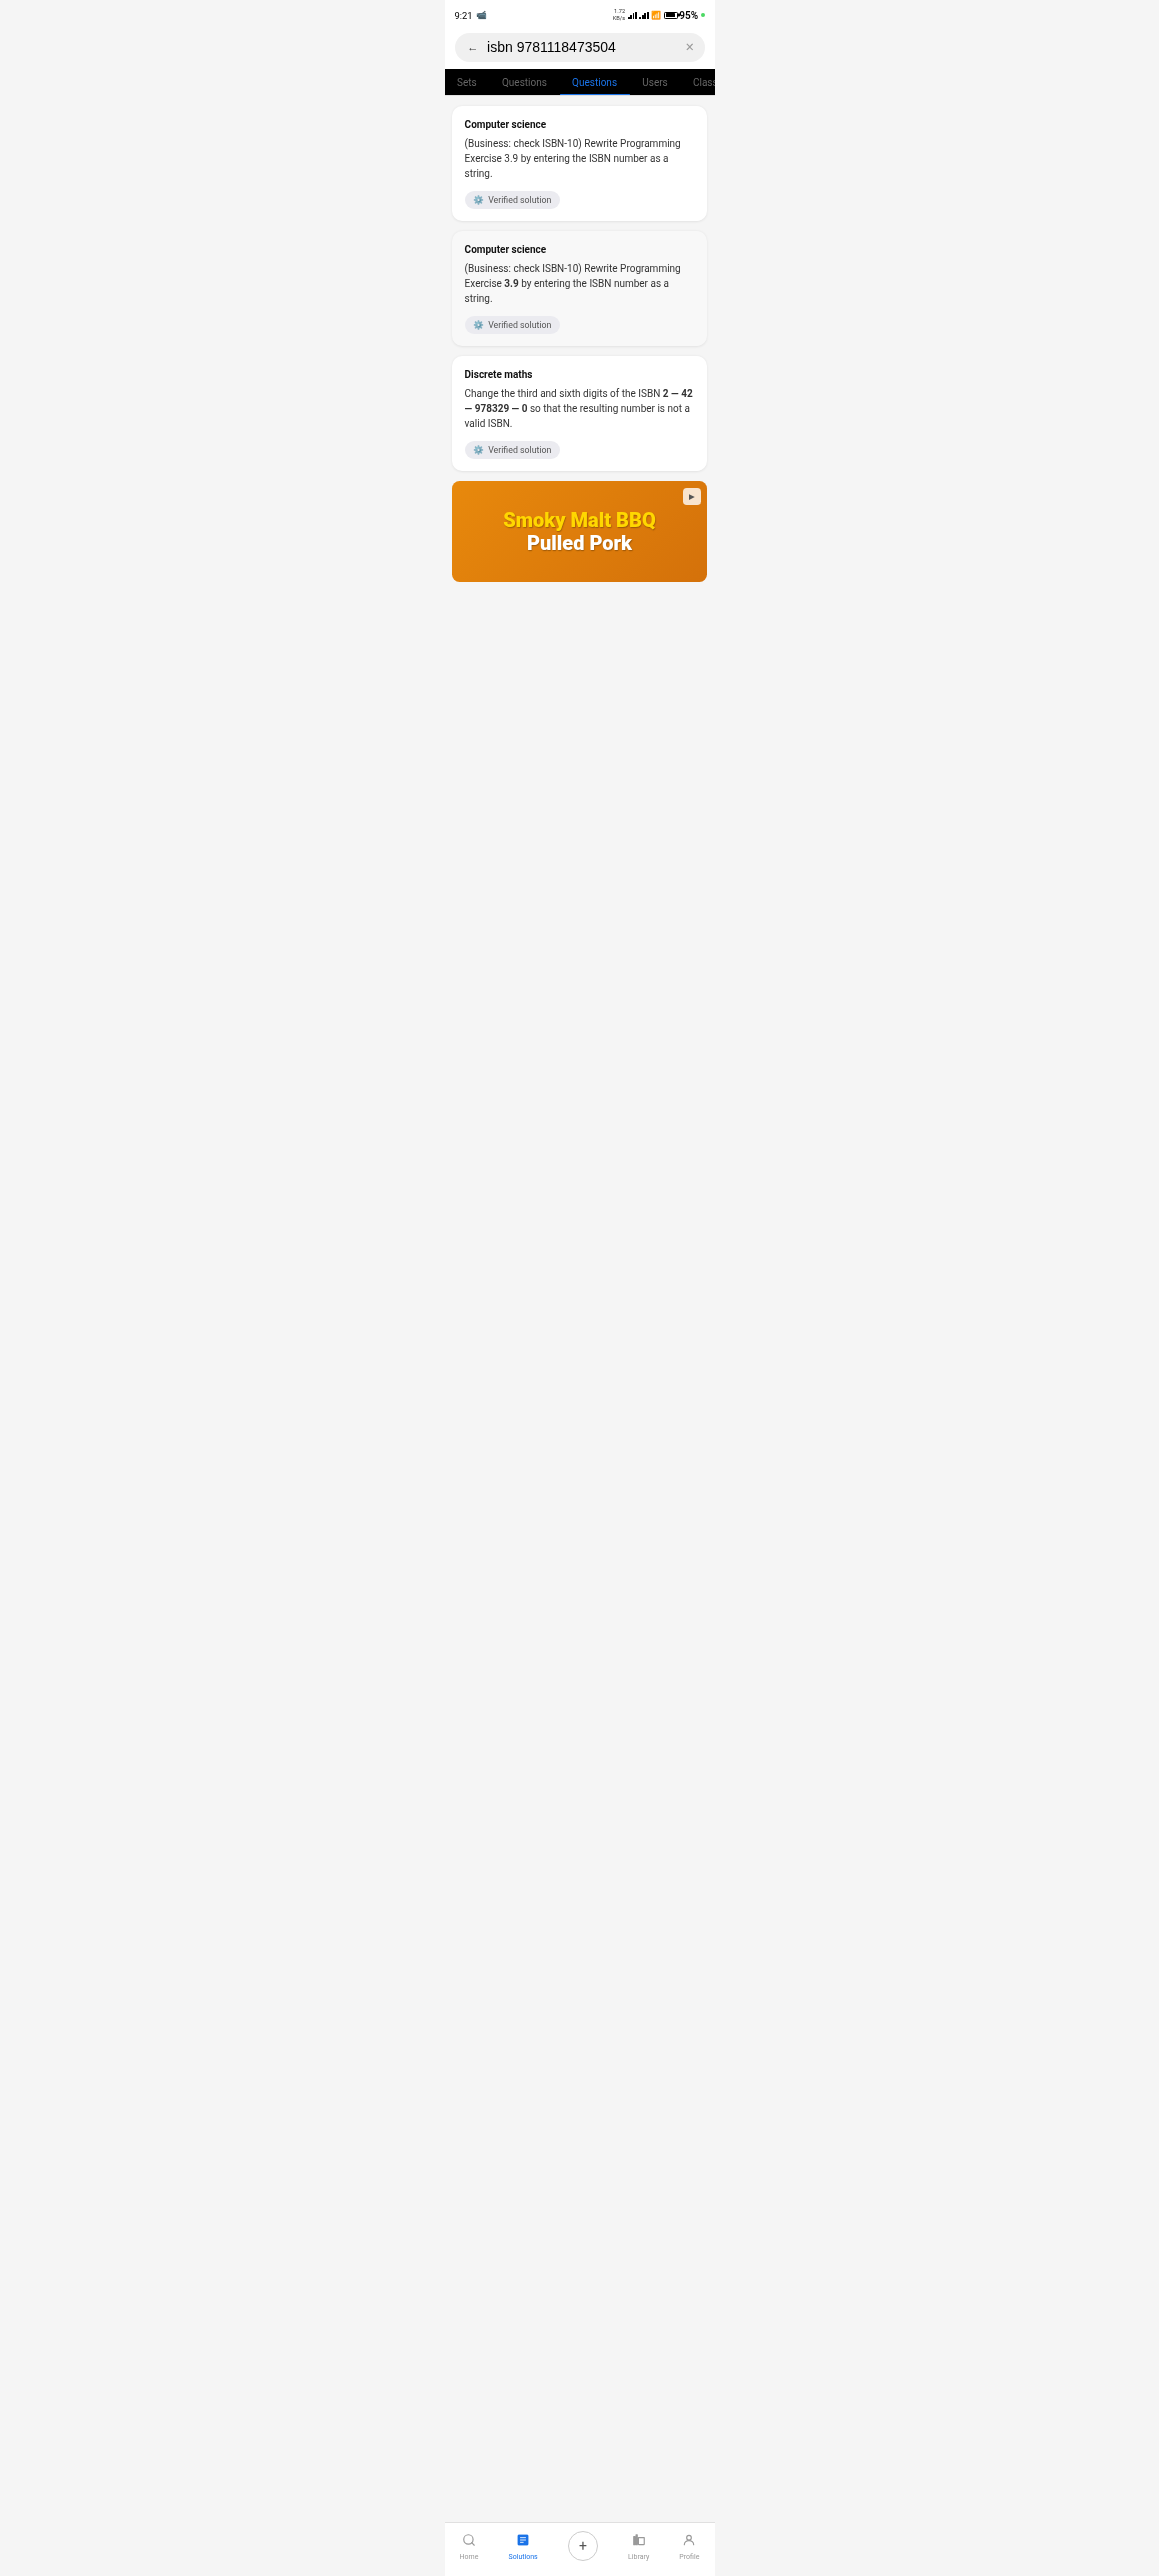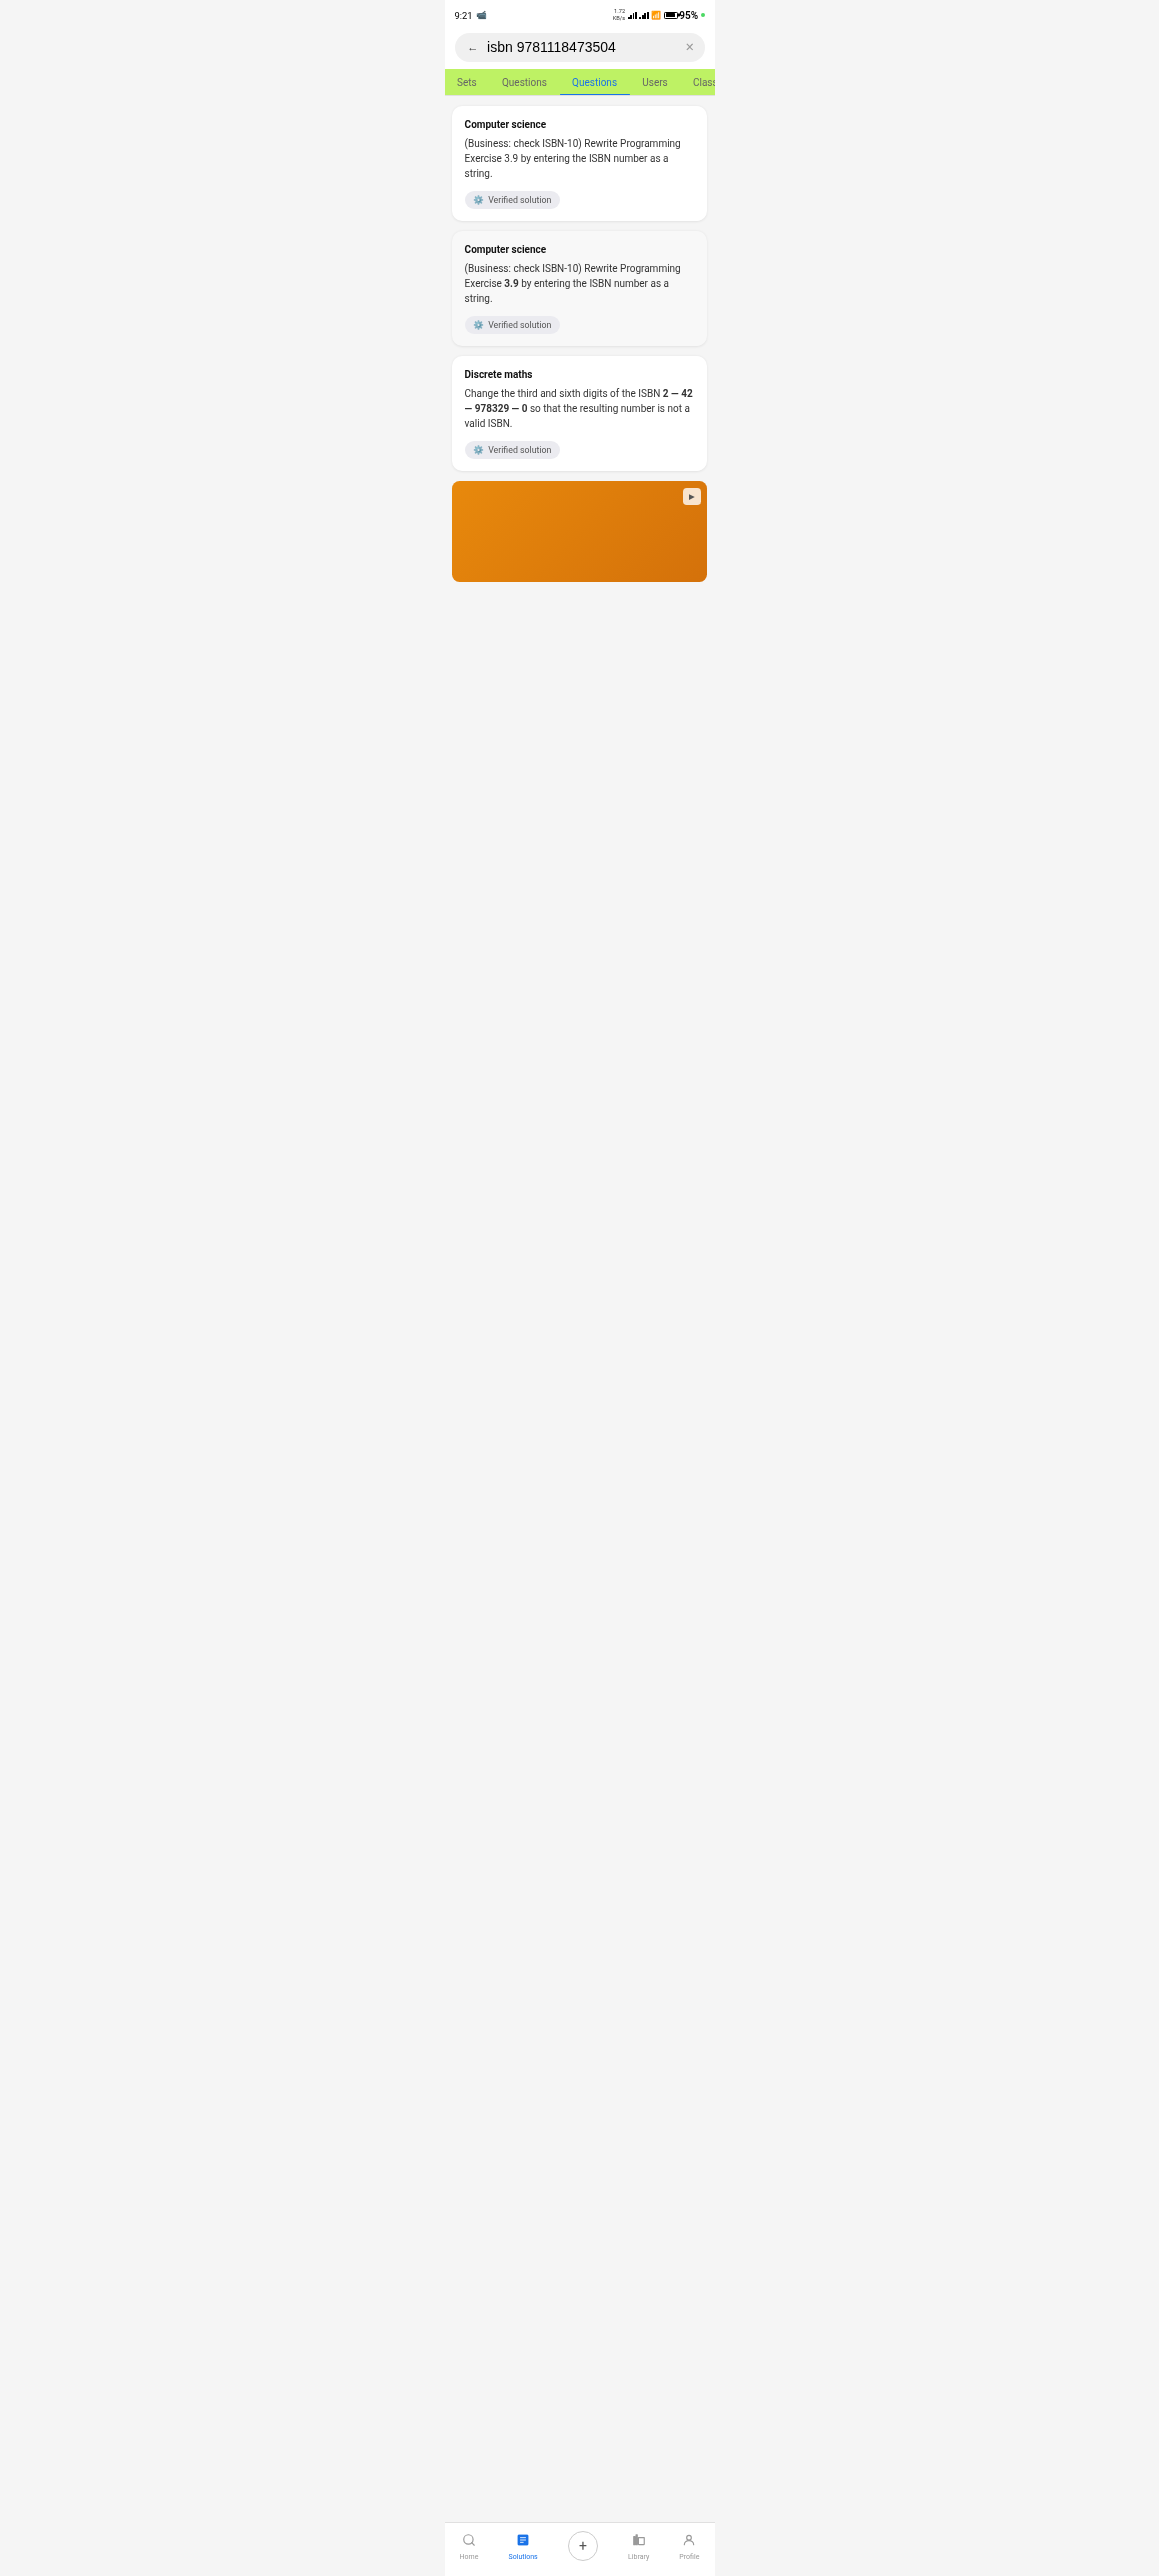--- a/index.html
+++ b/index.html
@@ -111,21 +111,21 @@
       outline: none;
     }
     .clear-btn {
       color: #999;
       font-size: 11.3px;
       cursor: pointer;
     }
 
     
     .tabs-container {
-      background: #bef264;
+      background: #000000;
       display: flex;
       overflow-x: auto;
       border-bottom: 0.6px solid #e0e0e0;
       scrollbar-width: none;
     }
     .tabs-container::-webkit-scrollbar { display: none; }
     .tab-item {
       flex-shrink: 0;
       padding: 7.5px 12.6px;
       font-size: 10px;
@@ -417,20 +417,24 @@
     <div class="question-text">
       Change the third and sixth digits of the ISBN <span class="highlight">2 — 42 — 978329 — 0</span> so that the resulting number is not a valid ISBN.
     </div>
     <div class="verified-badge">
       <span class="verified-icon">⚙️</span>
       <span>Verified solution</span>
     </div>
   </div>
 
   <div class="ad-banner">
+    <div class="ad-content">
+      <div class="ad-title-line1">Smoky Malt BBQ</div>
+      <div class="ad-title-line2">Pulled Pork</div>
+    </div>
     <div class="ad-play-btn">
       <span>▶</span>
     </div>
   </div>
 
 </div>
 
 <div class="bottom-nav">
   <div class="nav-item">
     <span class="nav-icon">

